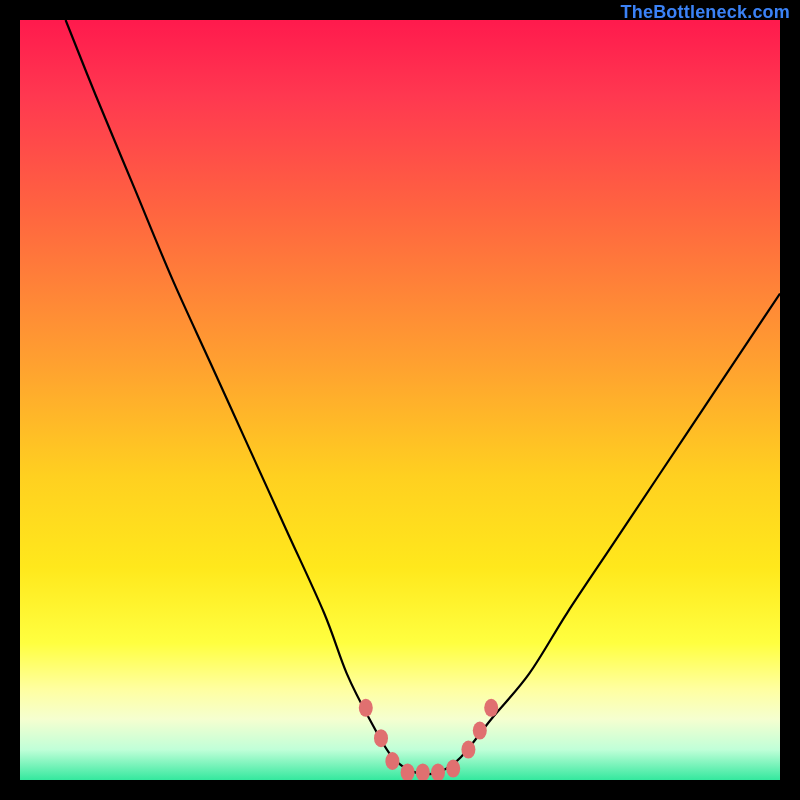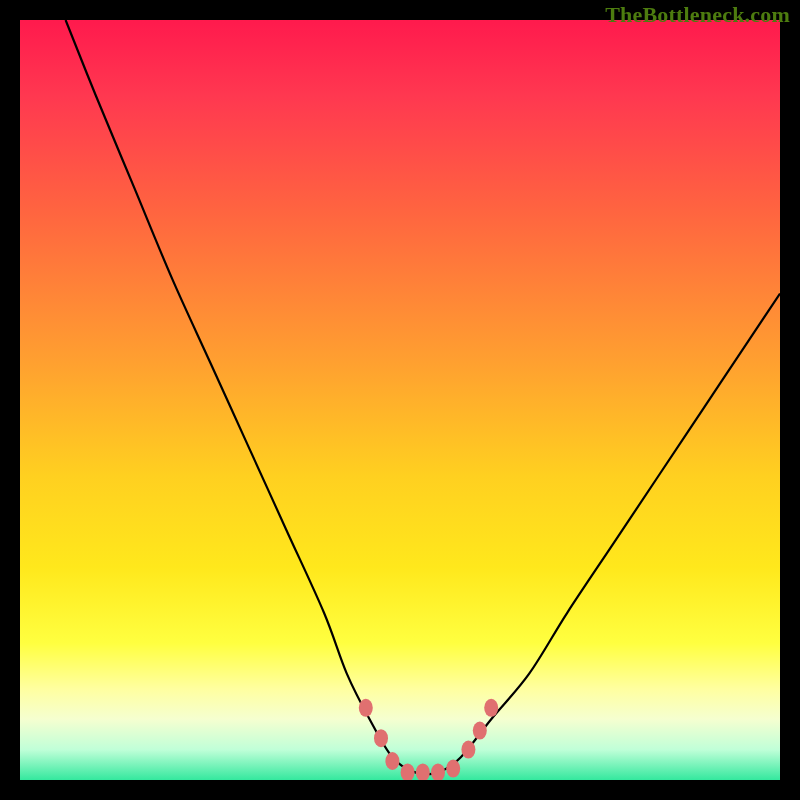--- a/index.html
+++ b/index.html
@@ -36,24 +36,24 @@
       #ffffa0 88%,
       #f5ffd0 92%,
       #c0ffd8 96%,
       #34e89e 100%
     );
   }
   .watermark {
     position: absolute;
     top: 2px;
     right: 10px;
-    font-family: Liberation Serif, serif;
-    font-size: 22px;
+    font-family: Liberation Sans, sans-serif;
+    font-size: 18px;
     font-weight: 600;
-    color: #4d7c0f;
+    color: #3b82f6;
     letter-spacing: 0.2px;
   }
   svg.curve {
     position: absolute;
     left: 0;
     top: 0;
     width: 760px;
     height: 760px;
   }
   .marker {

